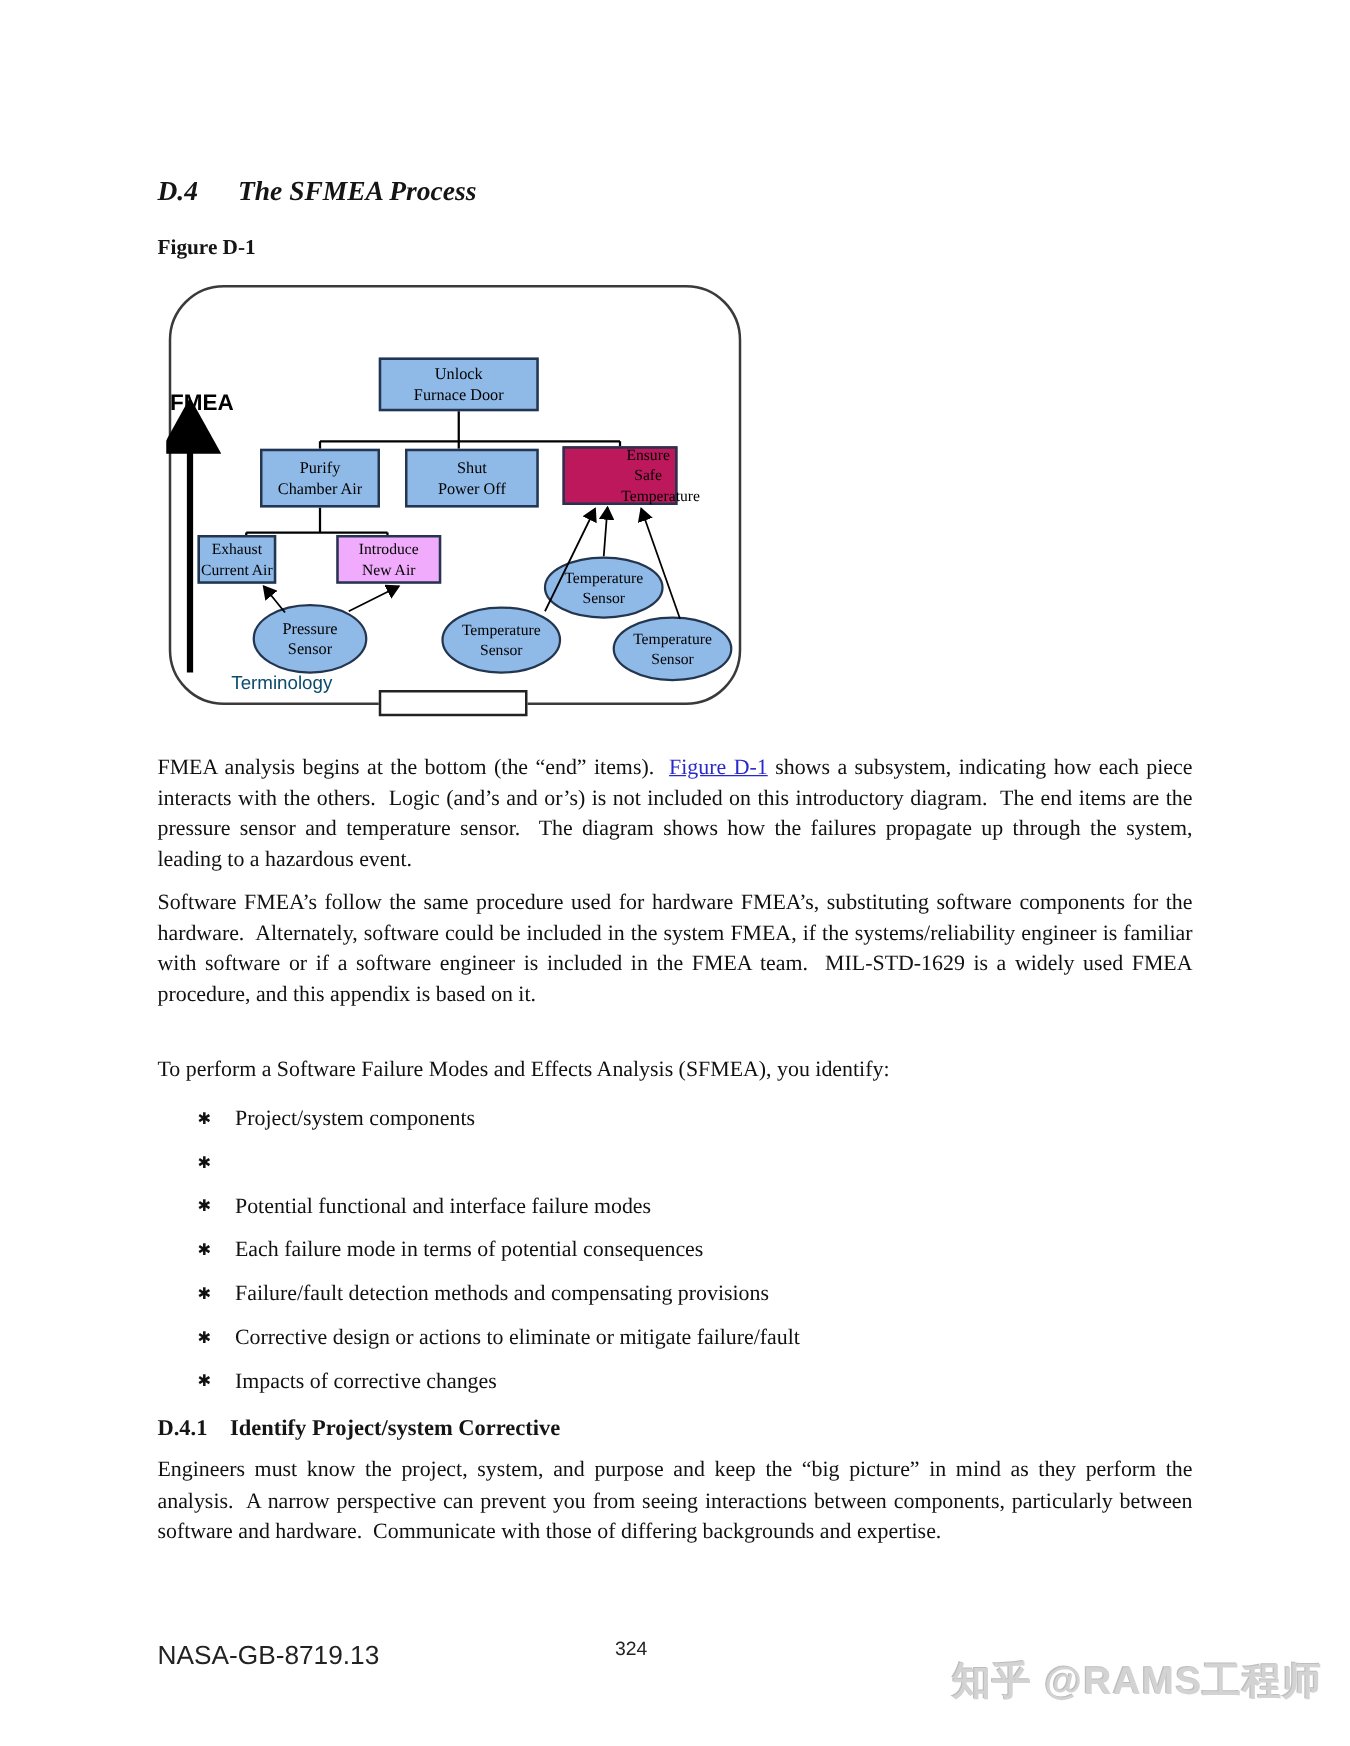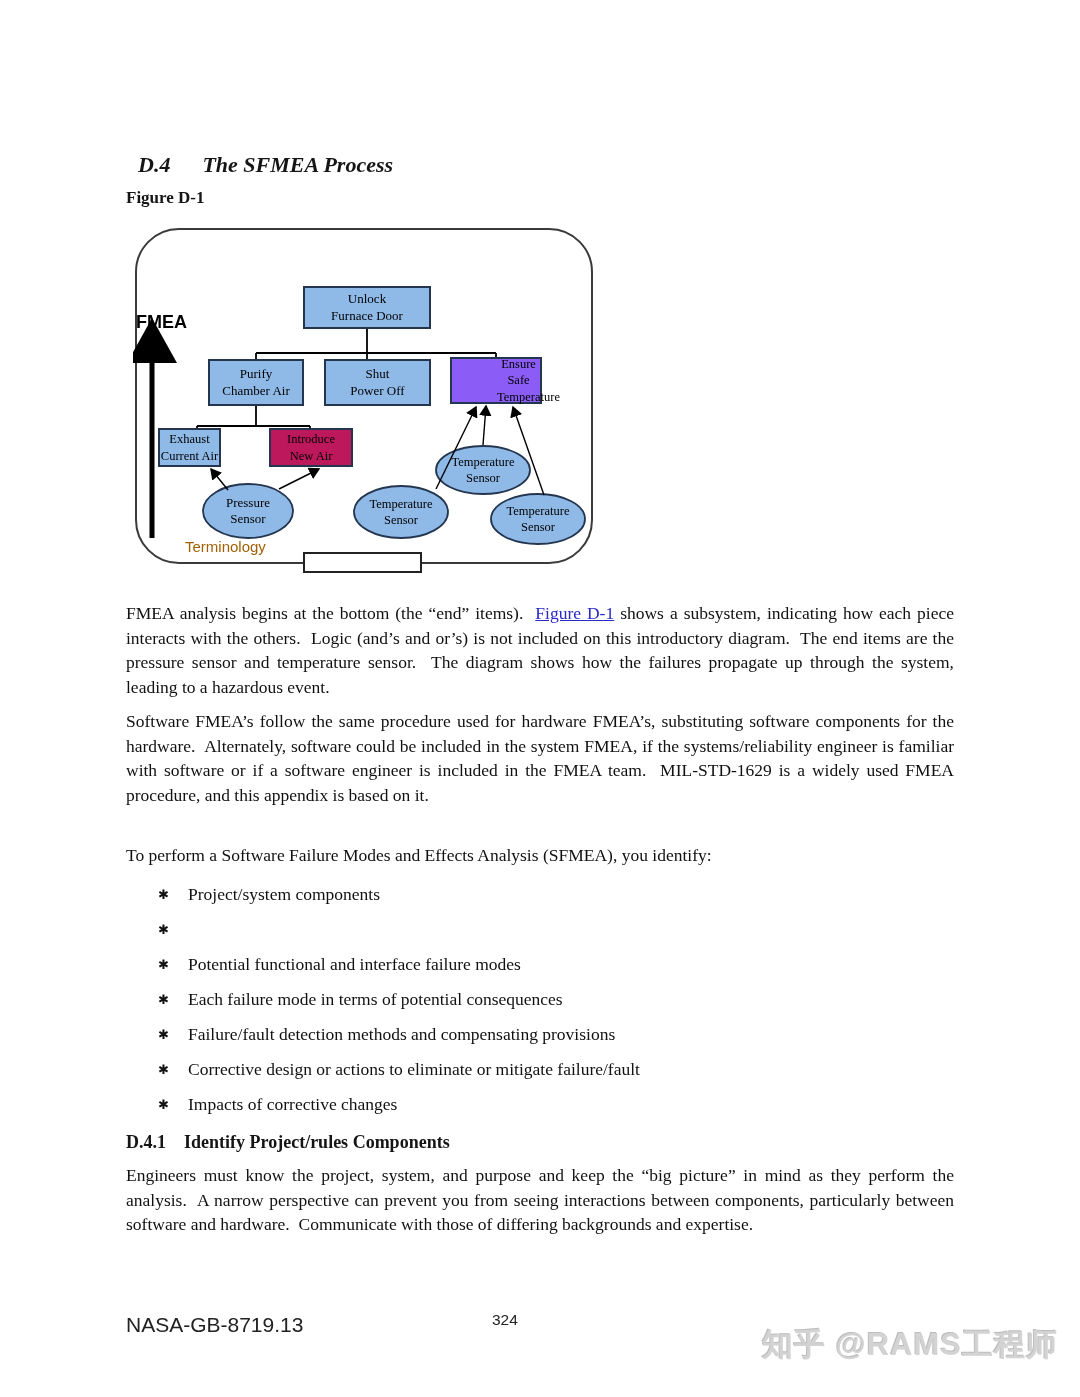--- a/index.html
+++ b/index.html
@@ -10,21 +10,21 @@
     background: #ffffff;
     overflow: hidden;
     font-family: "Liberation Serif", serif;
     color: #111;
   }
 
   
   .h-main {
     position: absolute; left: 126px; top: 140px;
     font-size: 22px; font-weight: bold; font-style: italic;
-    color: #151515; margin: 12px;
+    color: #151515; margin: 0;
   }
   .h-main .num { display: inline-block; margin-right: 32px; }
   .fig-label {
     position: absolute; left: 126px; top: 188px;
     font-size: 17px; font-weight: bold; color: #151515;
   }
   .h-sub {
     position: absolute; left: 126px; top: 1132px;
     font-size: 18px; font-weight: bold; color: #151515; margin: 0;
   }
@@ -57,21 +57,21 @@
     display: flex; flex-direction: column; justify-content: center;
     text-align: center; font-size: 13px; line-height: 1.3; color: #000;
   }
   .etext {
     position: absolute; text-align: center;
     font-size: 13px; line-height: 1.25; color: #000;
   }
   .terminology {
     position: absolute; left: 52px; top: 310px;
     font-family: "Liberation Sans", sans-serif;
-    font-size: 15px; color: #a16207;
+    font-size: 15px; color: #0c4a6e;
   }
   .blank-box {
     position: absolute; left: 170px; top: 324px; width: 119px; height: 21px;
     background: #ffffff; border: 2px solid #222; box-sizing: border-box;
   }
 
   
   .para {
     position: absolute; left: 126px; width: 828px;
     font-size: 17.5px; line-height: 24.5px; text-align: justify;
@@ -171,29 +171,29 @@
       <div>Furnace Door</div>
     </div>
     <div class="node" style="left:75px; top:131px; width:96px; height:47px; background:#8FBAE8;">
       <div>Purify</div>
       <div>Chamber Air</div>
     </div>
     <div class="node" style="left:191px; top:131px; width:107px; height:47px; background:#8FBAE8;">
       <div>Shut</div>
       <div>Power Off</div>
     </div>
-    <div class="node" style="left:317px; top:129px; width:92px; height:47px; background:#8b5cf6; font-size:12.5px;padding-left:45px;">
+    <div class="node" style="left:317px; top:129px; width:92px; height:47px; background:#be185d; font-size:12.5px;padding-left:45px;">
       <div>Ensure Safe</div>
       <div>Temperature</div>
     </div>
     <div class="node" style="left:25px; top:200px; width:63px; height:39px; background:#8FBAE8; font-size:12.5px;">
       <div>Exhaust</div>
       <div>Current Air</div>
     </div>
-    <div class="node" style="left:136px; top:200px; width:84px; height:39px; background:#be185d; font-size:12.5px;">
+    <div class="node" style="left:136px; top:200px; width:84px; height:39px; background:#f0abfc; font-size:12.5px;">
       <div>Introduce</div>
       <div>New Air</div>
     </div>
 
     <div class="etext" style="left:70px; top:267px; width:90px;">
       <div>Pressure</div>
       <div>Sensor</div>
     </div>
     <div class="etext" style="left:303px; top:227px; width:94px; font-size:12.5px;">
       <div>Temperature</div>
@@ -241,21 +241,21 @@
     <li>
         <span class="blt">✱</span>
         <span>Corrective design or actions to eliminate or mitigate failure/fault</span>
       </li>
     <li>
         <span class="blt">✱</span>
         <span>Impacts of corrective changes</span>
       </li>
   </ul>
 
-  <h2 class="h-sub"><span class="num">D.4.1</span><span>Identify Project/rules Components</span></h2>
+  <h2 class="h-sub"><span class="num">D.4.1</span><span>Identify Project/system Corrective</span></h2>
 
   <p class="para p4">Engineers must know the project, system, and purpose and keep the “big picture” in mind as they perform the analysis.  A narrow perspective can prevent you from seeing interactions between components, particularly between software and hardware.  Communicate with those of differing backgrounds and expertise.</p>
 
   <div class="footer-id">NASA-GB-8719.13</div>
   <div class="footer-page">324</div>
 
   <div class="watermark">知乎 @RAMS工程师</div>
 
 </div>
 

